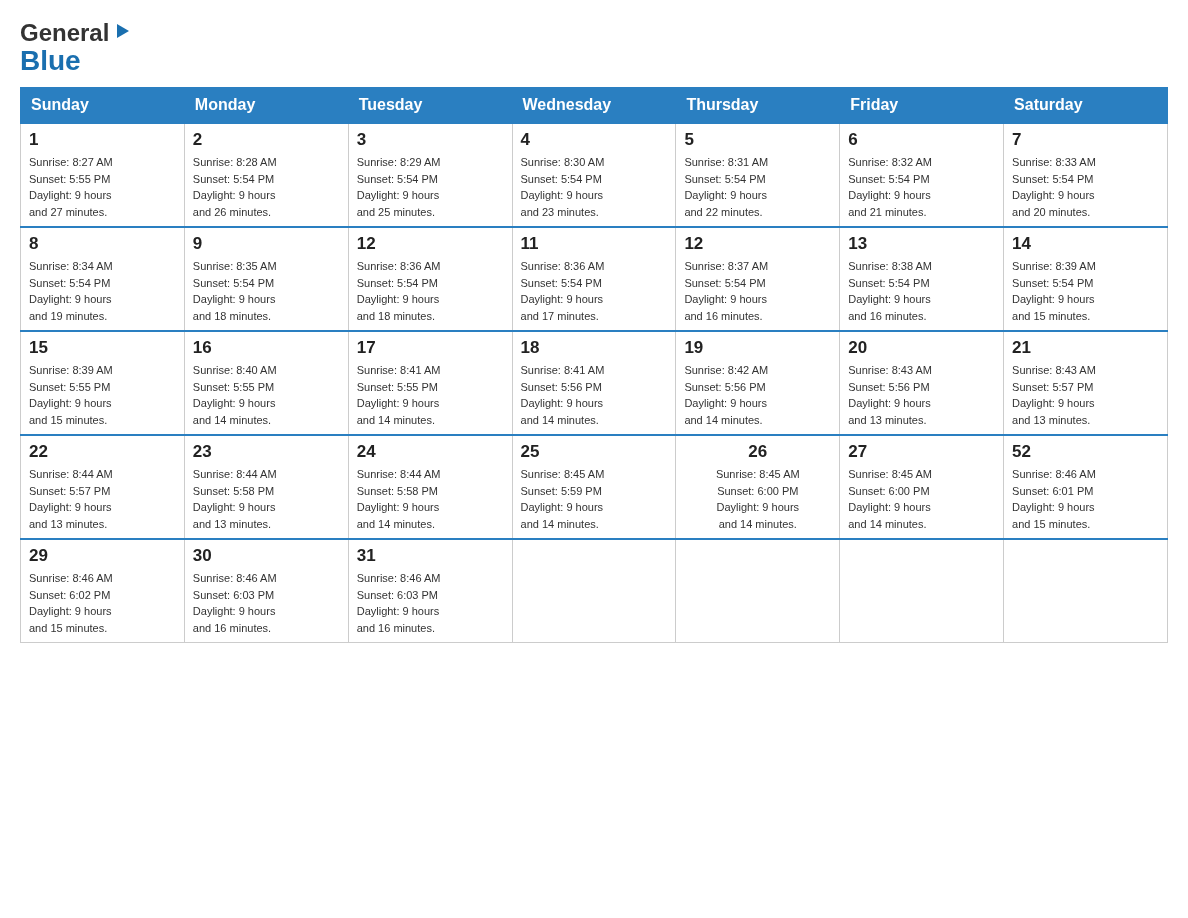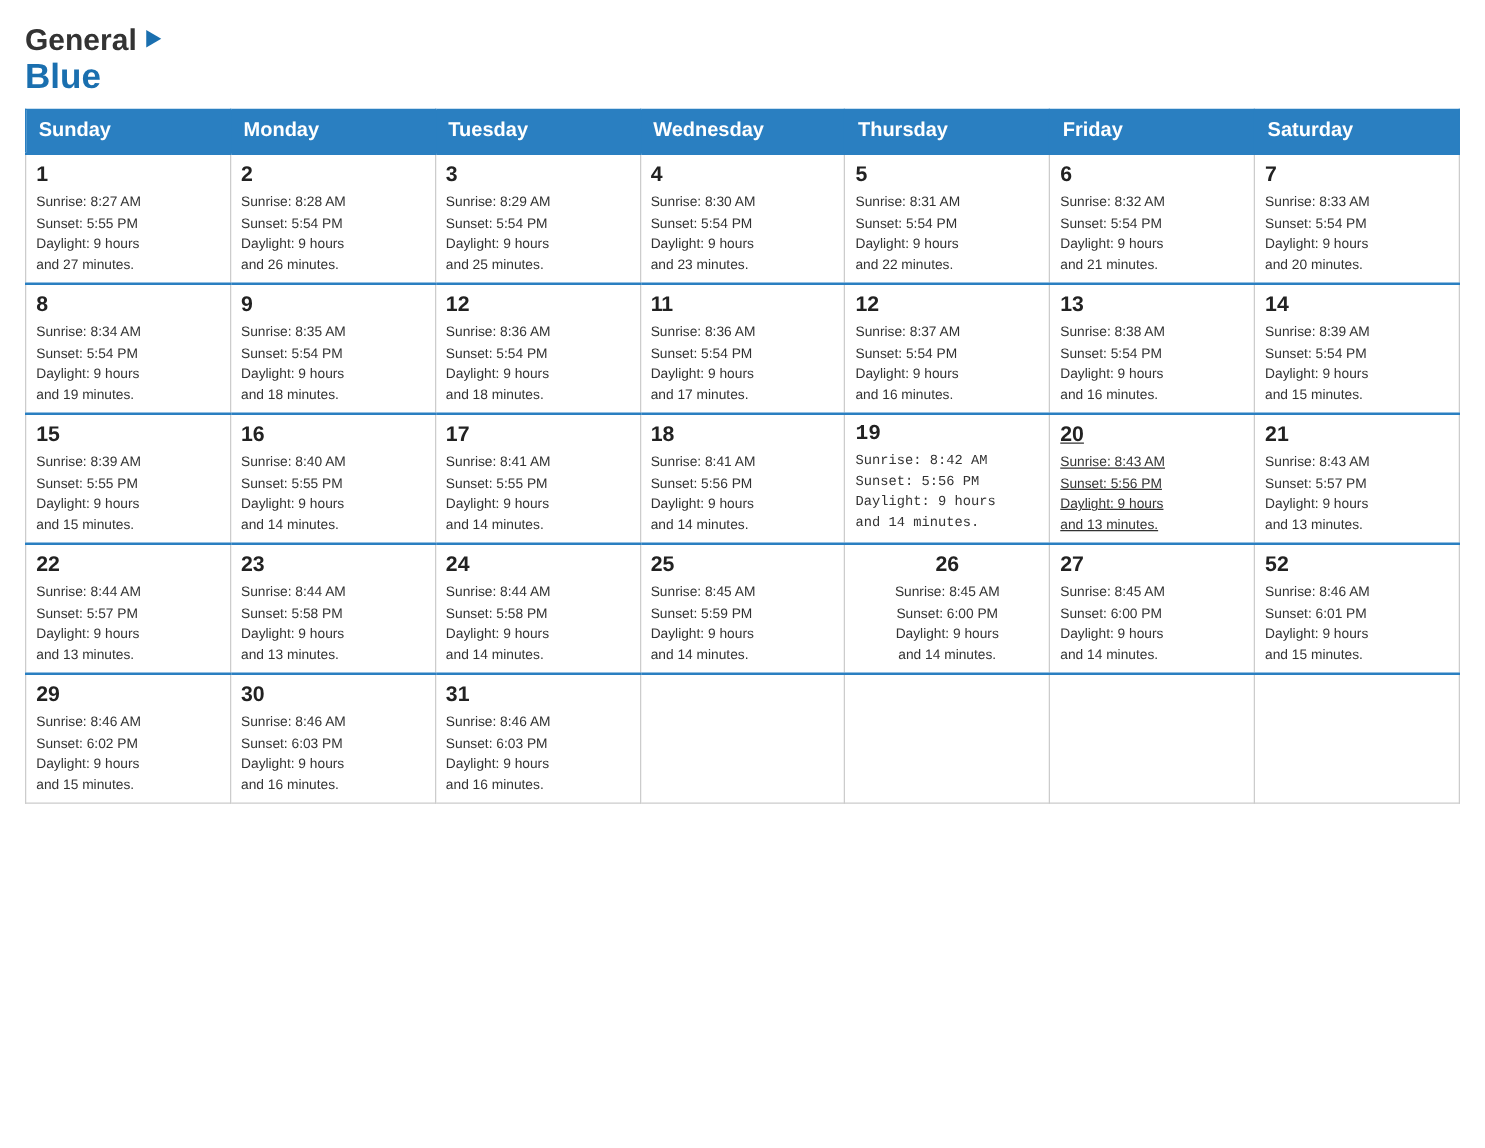--- a/index.html
+++ b/index.html
@@ -201,25 +201,25 @@
           <div class="day-info">Sunrise: 8:40 AM<br>Sunset: 5:55 PM<br>Daylight: 9 hours<br>and 14 minutes.</div>
         </td>
         <td style="border-top: 2px solid rgb(42, 127, 193);">
           <span class="day-number">17</span>
           <div class="day-info">Sunrise: 8:41 AM<br>Sunset: 5:55 PM<br>Daylight: 9 hours<br>and 14 minutes.</div>
         </td>
         <td style="border-top: 2px solid rgb(42, 127, 193);">
           <span class="day-number">18</span>
           <div class="day-info">Sunrise: 8:41 AM<br>Sunset: 5:56 PM<br>Daylight: 9 hours<br>and 14 minutes.</div>
         </td>
-        <td style="border-top: 2px solid rgb(42, 127, 193); font-family: Liberation Mono, monospace;">
+        <td style="border-top: 2px solid rgb(42, 127, 193);">
           <span class="day-number">19</span>
           <div class="day-info">Sunrise: 8:42 AM<br>Sunset: 5:56 PM<br>Daylight: 9 hours<br>and 14 minutes.</div>
         </td>
-        <td style="border-top: 2px solid rgb(42, 127, 193); text-decoration: underline;">
+        <td style="border-top: 2px solid rgb(42, 127, 193);">
           <span class="day-number">20</span>
           <div class="day-info">Sunrise: 8:43 AM<br>Sunset: 5:56 PM<br>Daylight: 9 hours<br>and 13 minutes.</div>
         </td>
         <td style="border-top: 2px solid rgb(42, 127, 193);">
           <span class="day-number">21</span>
           <div class="day-info">Sunrise: 8:43 AM<br>Sunset: 5:57 PM<br>Daylight: 9 hours<br>and 13 minutes.</div>
         </td>
       </tr>
       <tr class="week-sep">
         <td style="border-top: 2px solid rgb(42, 127, 193);">

